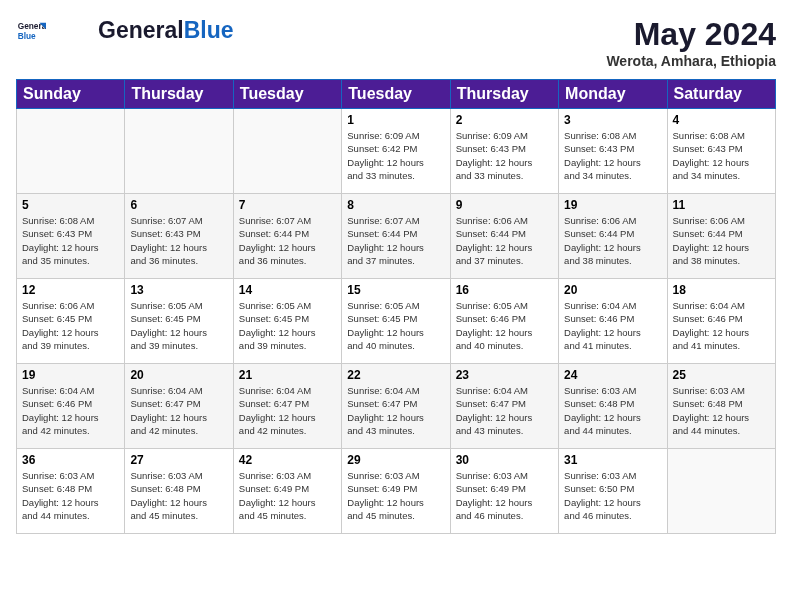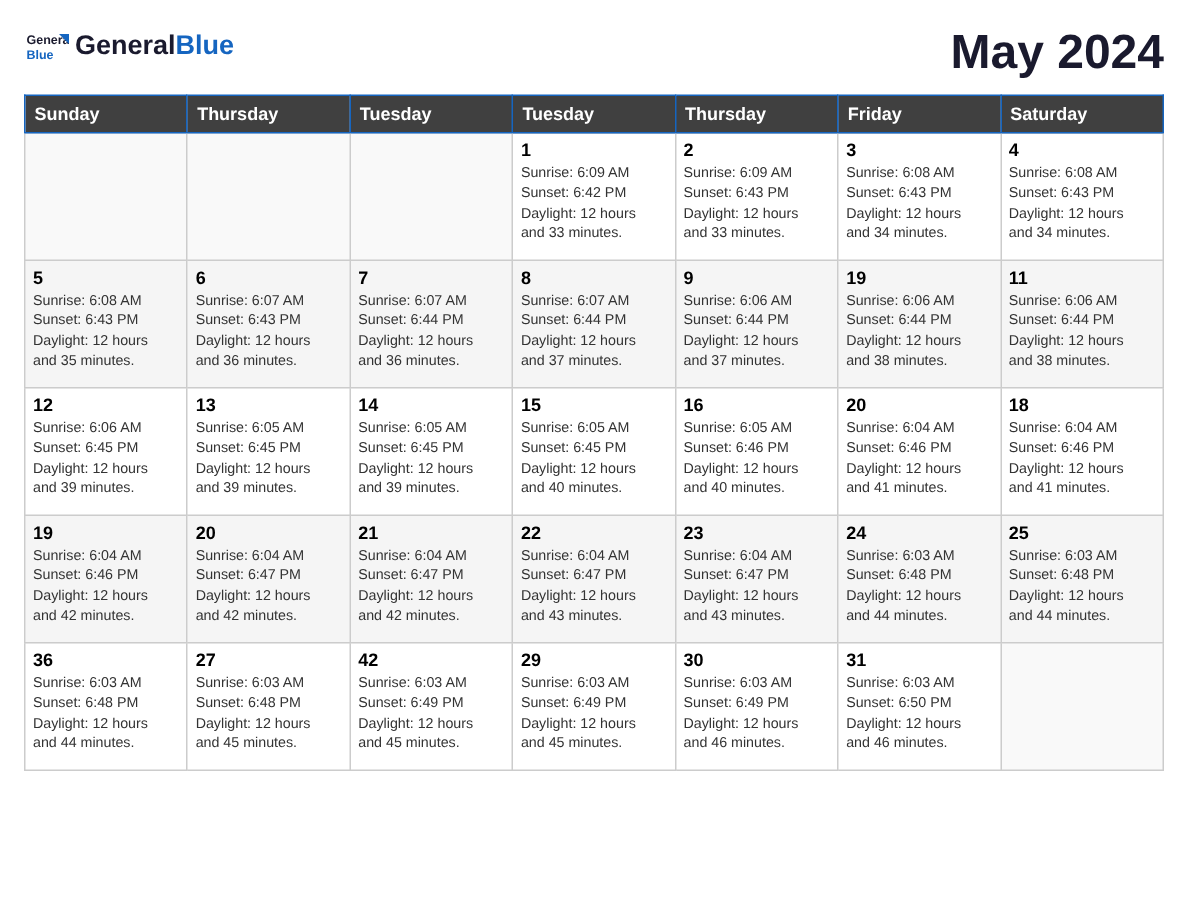--- a/index.html
+++ b/index.html
@@ -15,24 +15,25 @@
       justify-content: space-between;
       align-items: flex-start;
       margin-bottom: 10px;
     }
     .logo {
       display: flex;
       align-items: center;
       gap: 4px;
     }
     .logo-text {
-      font-size: 18px;
+      font-size: 23px;
       font-weight: bold;
       color: #1a1a2e;
       line-height: 1.1;
+      margin-left: 48px;
     }
     .logo-blue { color: #1565c0; }
     .logo-icon {
       width: 30px;
       height: 30px;
     }
     .title-block {
       text-align: right;
     }
     .month-title {
@@ -45,25 +46,25 @@
       font-size: 14px;
       color: #333;
       font-weight: bold;
     }
     table {
       width: 100%;
       border-collapse: collapse;
       font-size: 10px;
     }
     thead tr th {
-      background-color: #404040;
+      background-color: #4c1d95;
       color: #fff;
       text-align: left;
       padding: 5px 6px;
-      font-size: 12px;
+      font-size: 16px;
       font-weight: bold;
       border: 1px solid #1565c0;
     }
     tbody tr td {
       border: 1px solid #ccc;
       vertical-align: top;
       padding: 4px 5px;
       height: 85px;
       width: 108px;
     }
@@ -100,32 +101,33 @@
       <polygon points="28,8 36,8 36,16" fill="#1565c0"></polygon>
     </svg>
     <div>
       <div class="logo-text">
         <span>General</span><span class="logo-blue">Blue</span>
       </div>
     </div>
   </div>
   <div class="title-block">
     <div class="month-title">May 2024</div>
+    <div class="subtitle">Werota, Amhara, Ethiopia</div>
   </div>
 </div>
 
 <table>
   <thead>
     <tr>
     <th>Sunday</th>
         <th>Thursday</th>
         <th>Tuesday</th>
         <th>Tuesday</th>
         <th>Thursday</th>
-        <th>Friday</th>
+        <th>Monday</th>
         <th>Saturday</th>
       </tr>
   </thead>
   <tbody>
   <tr>
         <td class="empty-cell"></td>
         <td class="empty-cell"></td>
         <td class="empty-cell"></td>
         <td>
           <div class="day-num">1</div>

